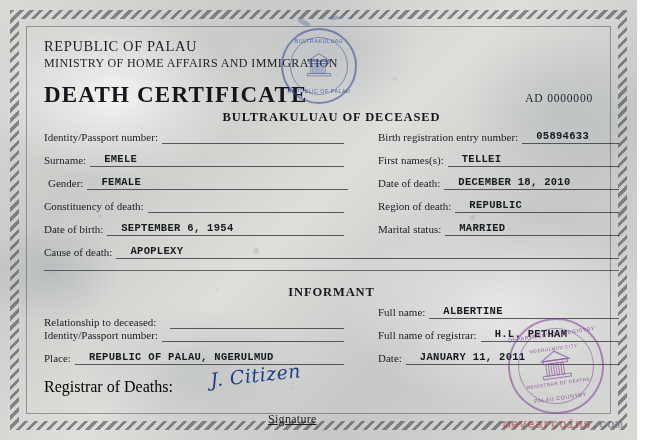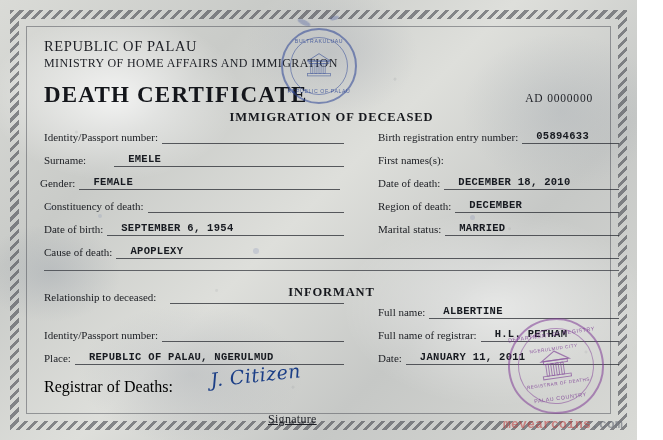--- a/index.html
+++ b/index.html
@@ -275,46 +275,49 @@
       <polygon points="20,2 34,11 6,11" fill="none" stroke="currentColor" stroke-width="1.2"></polygon>
       <rect x="8" y="11" width="24" height="3" fill="none" stroke="currentColor" stroke-width="1"></rect>
       <rect x="10" y="14" width="2.5" height="12" fill="none" stroke="currentColor" stroke-width=".9"></rect>
       <rect x="15" y="14" width="2.5" height="12" fill="none" stroke="currentColor" stroke-width=".9"></rect>
       <rect x="20" y="14" width="2.5" height="12" fill="none" stroke="currentColor" stroke-width=".9"></rect>
       <rect x="25" y="14" width="2.5" height="12" fill="none" stroke="currentColor" stroke-width=".9"></rect>
       <rect x="6" y="26" width="28" height="3" fill="none" stroke="currentColor" stroke-width="1"></rect>
     </svg>
   </div>
 
-  <div class="section-title" id="particulars-title">IMMIGRATION OF DECEASED</div>
+  <div class="section-title" id="particulars-title">BULTRAKULUAU OF DECEASED</div>
 
   <div class="field" style="left:44px;top:128px;width:300px;">
     <span class="lbl">Identity/Passport number:</span>
     <span class="val-wrap">
       <span class="val"></span>
     </span>
   </div>
   <div class="field" style="left:378px;top:128px;width:241px;">
     <span class="lbl">Birth registration entry number:</span>
     <span class="val-wrap">
       <span class="val">05894633</span>
     </span>
   </div>
 
-  <div class="field" style="left:44px;top:151px;width:300px;gap:24px;">
+  <div class="field" style="left:44px;top:151px;width:300px;">
     <span class="lbl">Surname:</span>
     <span class="val-wrap">
       <span class="val">EMELE</span>
     </span>
   </div>
   <div class="field" style="left:378px;top:151px;width:241px;">
     <span class="lbl">First names(s):</span>
-  </div>
-
-  <div class="field" style="left:40px;top:174px;width:300px;">
+    <span class="val-wrap">
+      <span class="val">TELLEI</span>
+    </span>
+  </div>
+
+  <div class="field" style="left:48px;top:174px;width:300px;">
     <span class="lbl">Gender:</span>
     <span class="val-wrap">
       <span class="val">FEMALE</span>
     </span>
   </div>
   <div class="field" style="left:378px;top:174px;width:241px;">
     <span class="lbl">Date of death:</span>
     <span class="val-wrap">
       <span class="val">DECEMBER 18, 2010</span>
     </span>
@@ -322,21 +325,21 @@
 
   <div class="field" style="left:44px;top:197px;width:300px;">
     <span class="lbl">Constituency of death:</span>
     <span class="val-wrap">
       <span class="val"></span>
     </span>
   </div>
   <div class="field" style="left:378px;top:197px;width:241px;">
     <span class="lbl">Region of death:</span>
     <span class="val-wrap">
-      <span class="val">DECEMBER</span>
+      <span class="val">REPUBLIC</span>
     </span>
   </div>
 
   <div class="field" style="left:44px;top:220px;width:300px;">
     <span class="lbl">Date of birth:</span>
     <span class="val-wrap">
       <span class="val">SEPTEMBER 6, 1954</span>
     </span>
   </div>
   <div class="field" style="left:44px;top:243px;width:575px;">
@@ -350,21 +353,21 @@
     <span class="lbl">Marital status:</span>
     <span class="val-wrap">
       <span class="val">MARRIED</span>
     </span>
   </div>
 
   <div class="sep-line" style="left:44px;top:270px;width:575px;"></div>
 
   <div class="section-title" id="informant-title">INFORMANT</div>
 
-  <div class="field" style="left:44px;top:288px;width:300px;gap:10px;">
+  <div class="field" style="left:44px;top:313px;width:300px;gap:10px;">
     <span class="lbl">Relationship to deceased:</span>
     <span class="val-wrap">
       <span class="val"></span>
     </span>
   </div>
   <div class="field" style="left:378px;top:303px;width:241px;">
     <span class="lbl">Full name:</span>
     <span class="val-wrap">
       <span class="val">ALBERTINE</span>
     </span>

